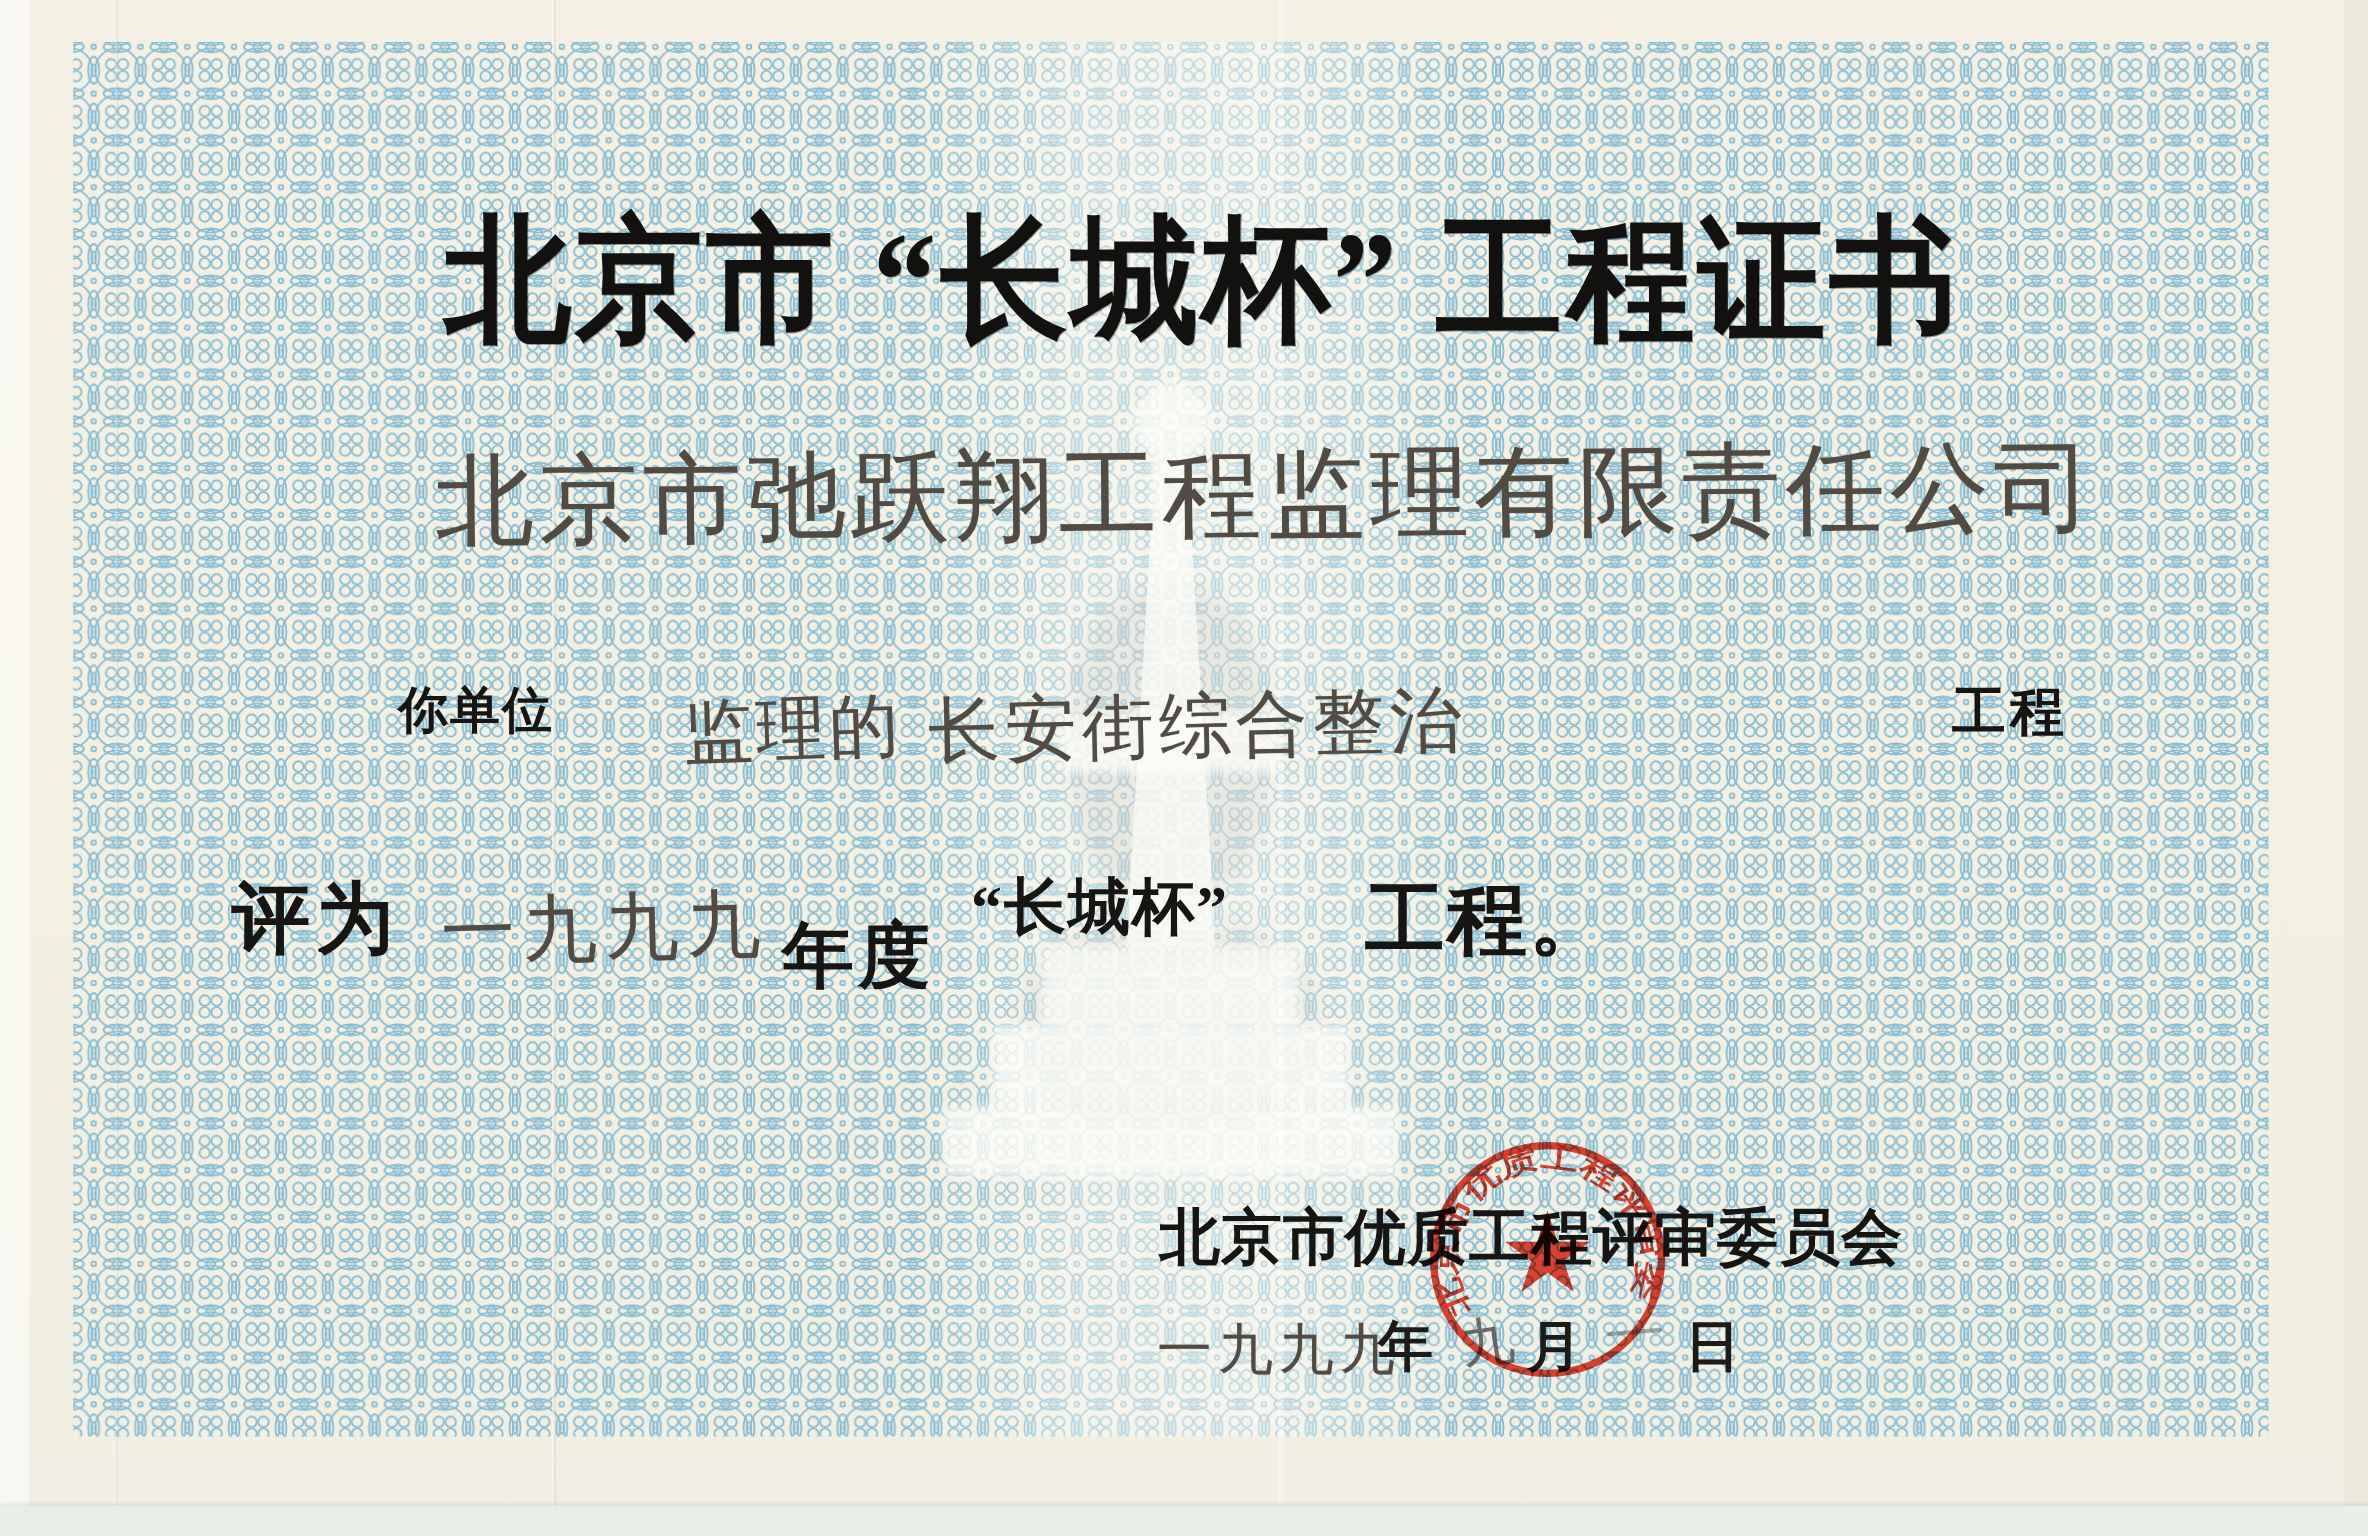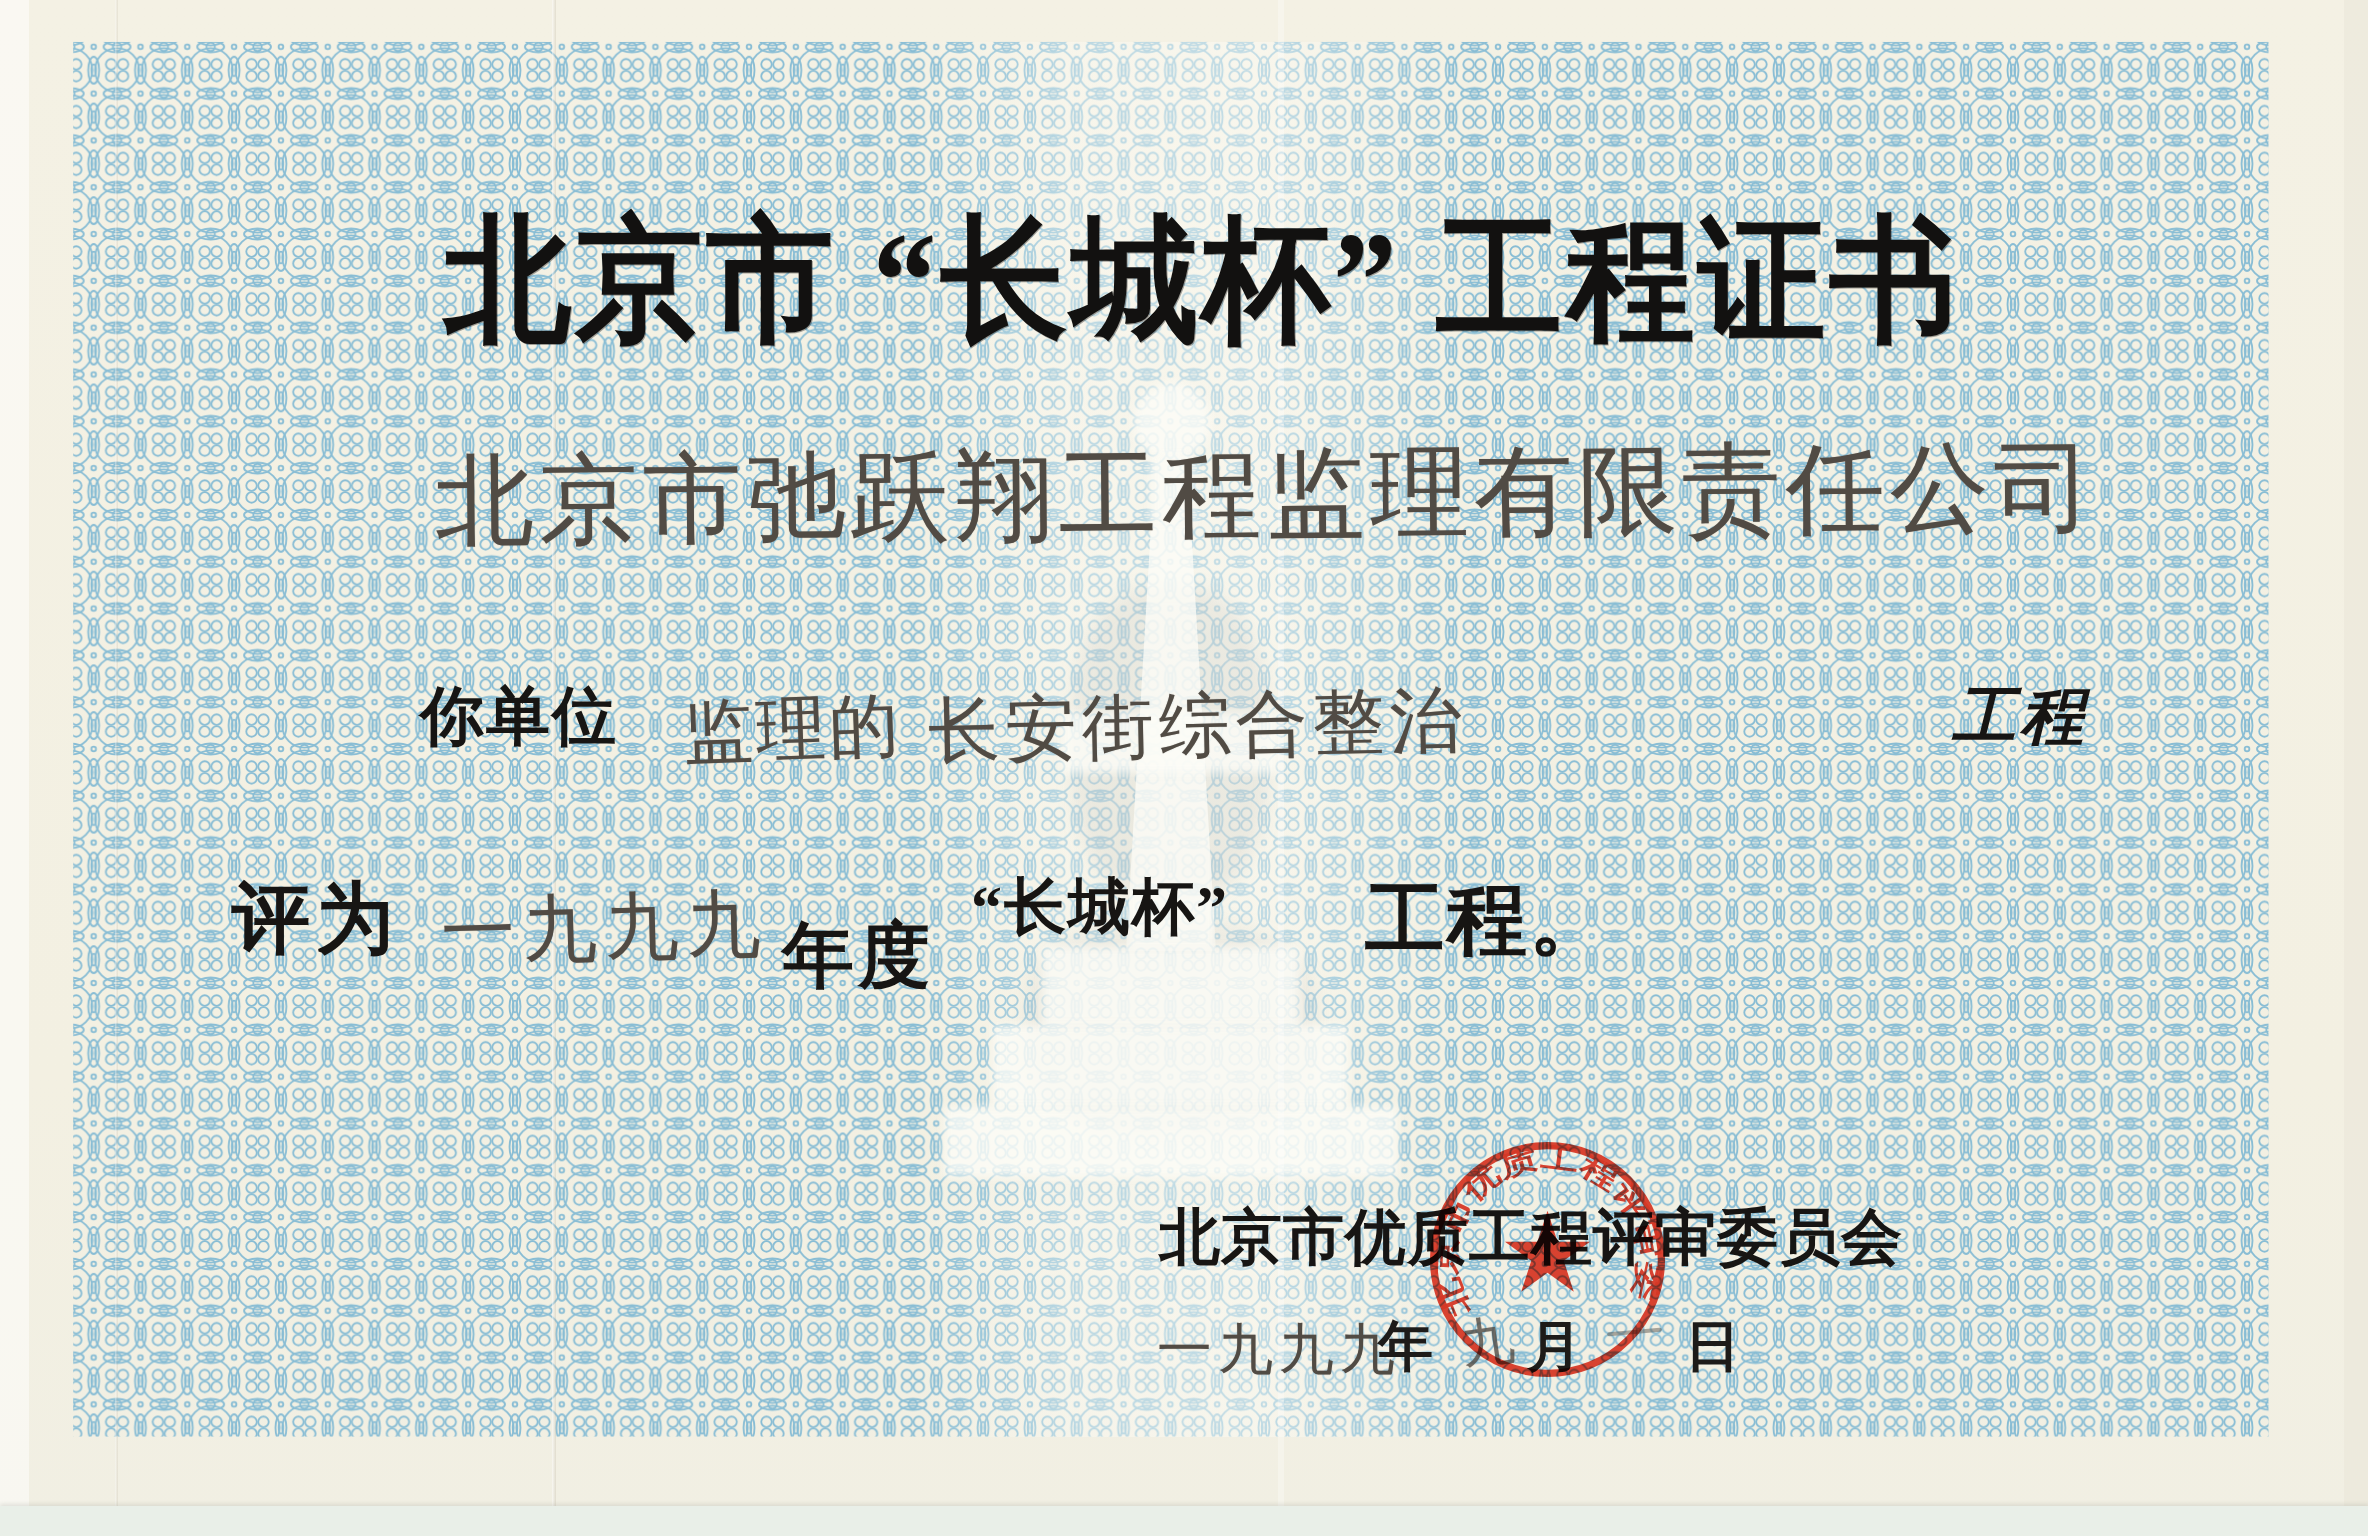--- a/index.html
+++ b/index.html
@@ -34,24 +34,24 @@
   .edge-bottom{position:absolute;left:0;bottom:0;width:100%;height:31px;background:#e9efe8;box-shadow:0 -2px 3.9px rgba(160,160,150,.25);z-index:3;}
   
   .txt{position:absolute;white-space:nowrap;line-height:1;z-index:4;}
   .printed{color:#171513;font-weight:700;}
   .hand{color:#514b44;font-weight:400;font-family:"Liberation Sans", sans-serif;
         text-shadow:0 0 1px rgba(81,75,68,.45);}
   .title{top:213px;left:1202px;transform:translateX(-50%) scaleX(.93);
          font-size:137px;letter-spacing:3.9px;color:#121110;font-weight:700;
          text-shadow:1px 1px 0 rgba(0,0,0,.35);}
   .company{top:444px;left:435px;font-size:99px;letter-spacing:4.9px;transform:rotate(-.5deg);}
-  .l3-label{top:685px;left:420px;font-size:64px;letter-spacing:2px;}
+  .l3-label{top:685px;left:398px;font-size:50px;letter-spacing:2px;}
   .l3-role{top:694px;left:683px;font-size:70px;letter-spacing:2.9px;transform:rotate(-2deg);}
   .l3-project{top:689px;left:928px;font-size:72px;letter-spacing:4.9px;transform:rotate(-1.2deg);}
-  .l3-suffix{top:685px;left:1952px;font-size:64px;letter-spacing:3.9px;font-style:italic;}
+  .l3-suffix{top:685px;left:1952px;font-size:54px;letter-spacing:3.9px;}
   .l4-label{top:880px;left:232px;font-size:78px;letter-spacing:5.9px;}
   .l4-year{top:891px;left:441px;font-size:74px;letter-spacing:7.8px;transform:rotate(-1.5deg);}
   .l4-middle{top:920px;left:782px;font-size:72px;letter-spacing:3.9px;}
   .l4-award{top:876px;left:971px;font-size:62px;letter-spacing:2px;}
   .l4-suffix{top:880px;left:1365px;font-size:80px;letter-spacing:2px;}
   .issuer{top:1207px;left:1159px;font-size:61px;letter-spacing:1px;}
   .d-year{top:1322px;left:1157px;font-size:55px;letter-spacing:5.9px;}
   .d-yunit{top:1319px;left:1378px;font-size:55px;font-weight:600;color:#1d1b19;}
   .d-month{top:1315px;left:1461px;font-size:53px;opacity:.8;transform:rotate(-8deg);}
   .d-munit{top:1319px;left:1527px;font-size:55px;font-weight:600;color:#1d1b19;}

